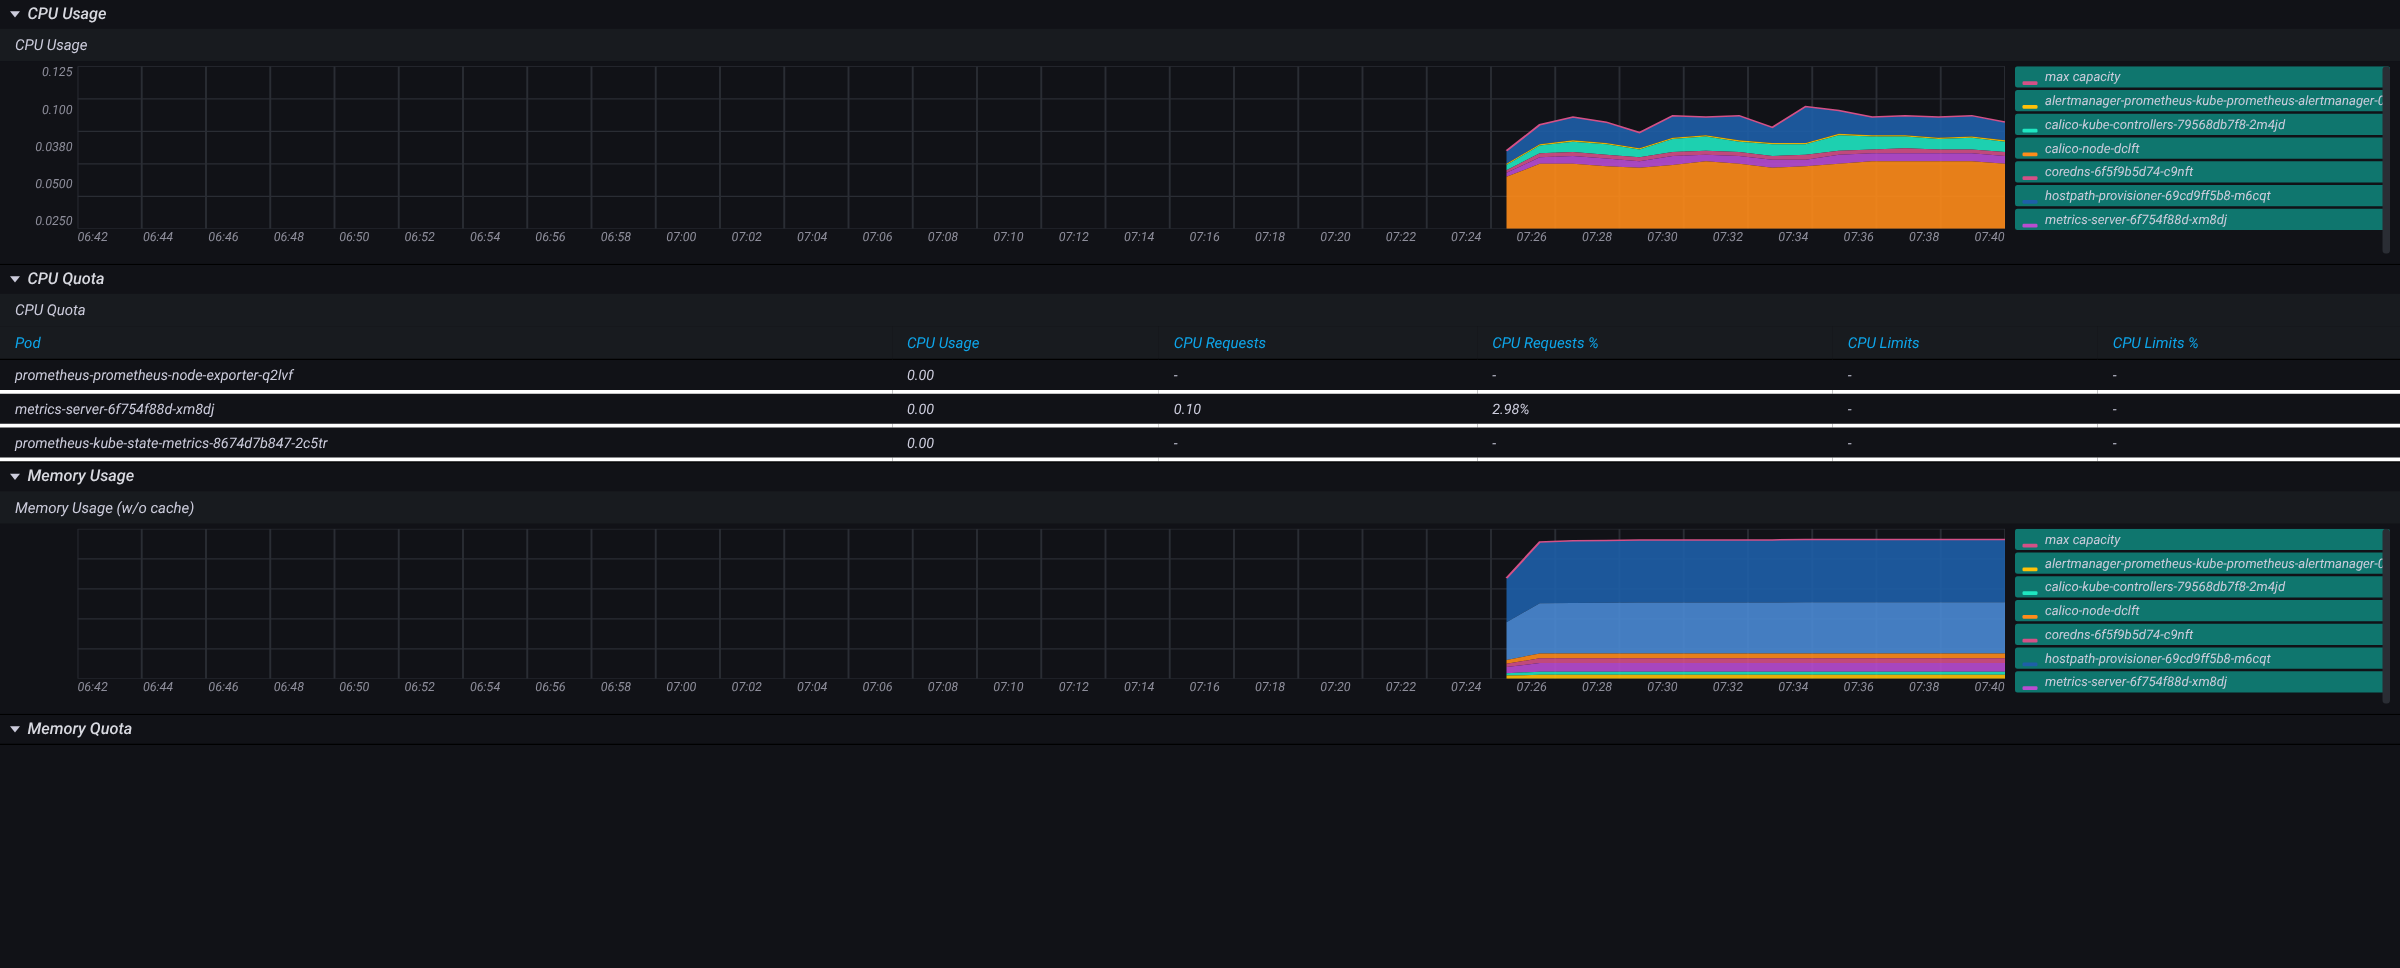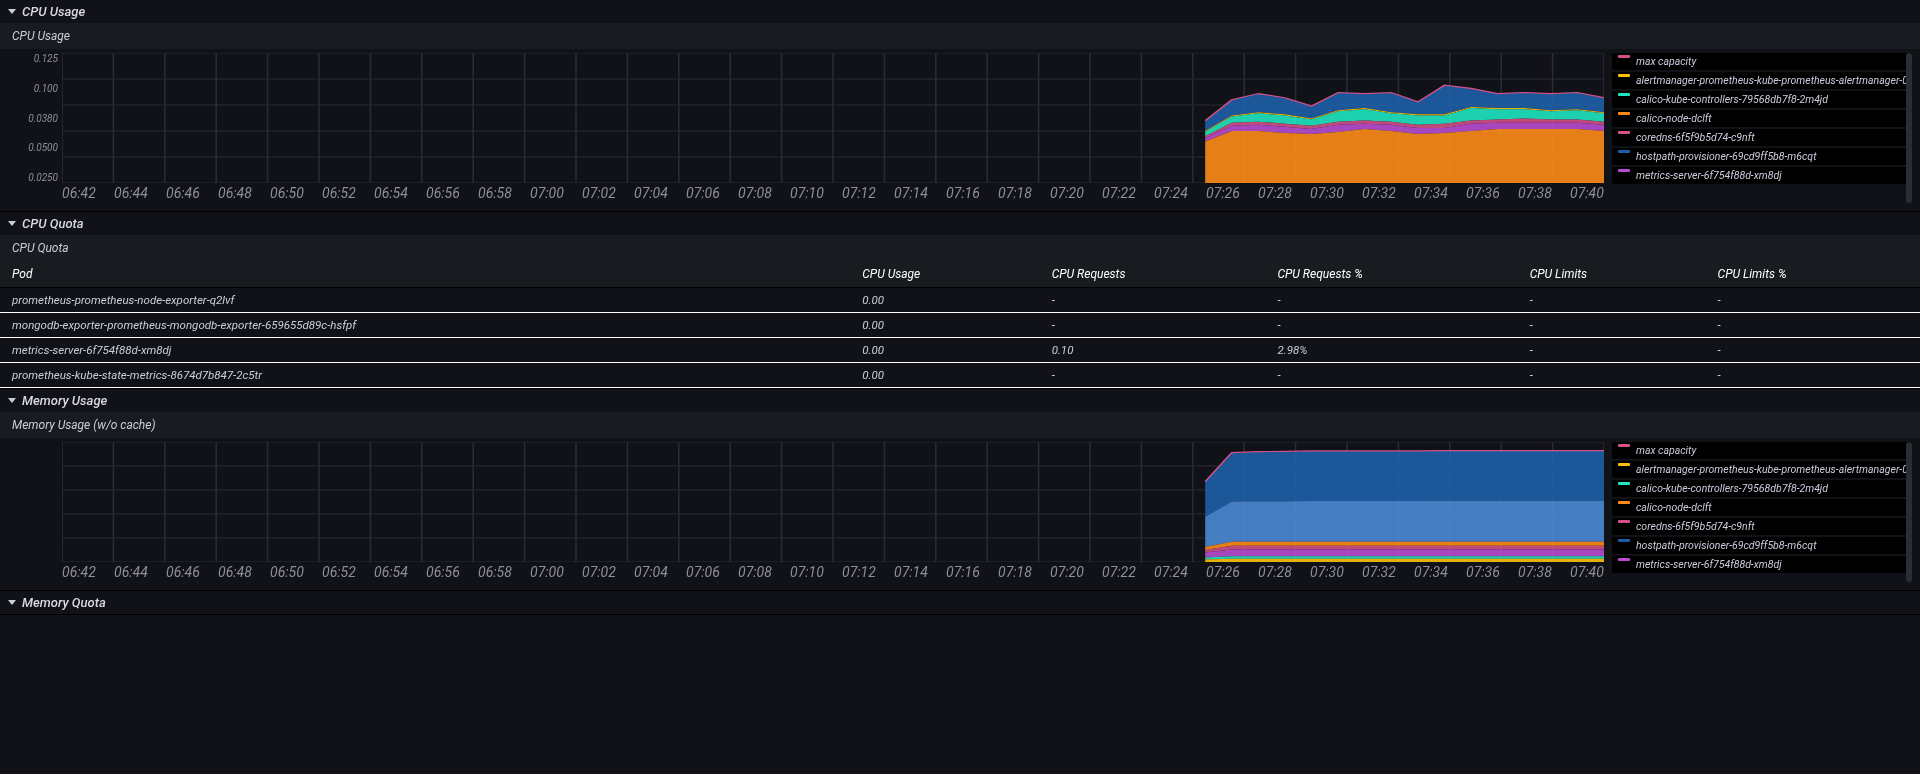--- a/index.html
+++ b/index.html
@@ -5,30 +5,30 @@
   html,body{margin:0;padding:0;background:#111217;color:#ccccdc;font-family:-apple-system,BlinkMacSystemFont,"Segoe UI",Roboto,Helvetica,Arial,sans-serif;font-size:12px;}
   .panel-section{border-bottom:1px solid #000;font-style:italic;}
   .section-header{display:flex;align-items:center;padding:4px 8px;font-weight:500;font-size:13px;color:#d8d9e0;cursor:pointer;}
   .chev{display:inline-block;width:0;height:0;border-left:4px solid transparent;border-right:4px solid transparent;border-top:5px solid #ccccdc;margin-right:6px;}
   .panel-title{padding:6px 12px;font-size:12px;color:#ccccdc;background:#181b1f;}
   .chart-wrap{display:flex;padding:4px 8px 8px 8px;background:#111217;}
   .chart-main{flex:1;position:relative;}
   .y-axis{position:absolute;left:0;top:0;bottom:20px;width:50px;display:flex;flex-direction:column;justify-content:space-between;align-items:flex-end;padding-right:4px;font-size:10px;color:#8e8e9b;}
   .plot-area{position:absolute;left:54px;right:0;top:0;bottom:20px;}
   .plot-area svg{width:100%;height:100%;display:block;}
-  .x-axis{position:absolute;left:54px;right:0;bottom:0;height:18px;display:flex;justify-content:space-between;font-size:14px;color:#8e8e9b;}
+  .x-axis{position:absolute;left:54px;right:0;bottom:0;height:18px;display:flex;justify-content:space-between;font-size:10px;color:#8e8e9b;}
   .x-tick{flex:0 0 auto;text-align:center;}
   .legend{width:300px;margin-left:8px;overflow:hidden;position:relative;}
   .legend-scroll{position:absolute;right:0;top:0;width:6px;height:100%;background:#2a2d34;border-radius:3px;}
-  .legend-item{display:flex;align-items:flex-start;background:#000000;margin-bottom:2px;padding:2px 6px;font-size:10.5px;border-radius:2px;white-space:nowrap;overflow:hidden;text-overflow:ellipsis;}
+  .legend-item{display:flex;align-items:flex-end;background:#0f766e;margin-bottom:2px;padding:2px 6px;font-size:10.5px;border-radius:2px;white-space:nowrap;overflow:hidden;text-overflow:ellipsis;}
   .swatch{display:inline-block;width:12px;height:3px;border-radius:1px;margin-right:6px;flex-shrink:0;}
   .table-panel{background:#111217;padding:0;}
   .tbl{width:100%;border-collapse:collapse;}
-  .tbl th{text-align:left;font-weight:400;color:#ffffff;padding:6px 12px;font-size:12px;background:#181b1f;border-bottom:1px solid #000;}
-  .tbl td{padding:5px 12px;font-size:11.5px;border-bottom:1px solid #ffffff;color:#ccccdc;}
+  .tbl th{text-align:left;font-weight:400;color:#0ea5e9;padding:6px 12px;font-size:12px;background:#181b1f;border-bottom:1px solid #000;}
+  .tbl td{padding:5px 12px;font-size:11.5px;border-bottom:3px solid #ffffff;color:#ccccdc;}
   .grid-line{stroke:#2a2d34;stroke-width:1;}
   .series-fill{fill-opacity:0.9;}
   .cpu-chart{height:150px;}
   .mem-chart{height:140px;}
 </style>
 </head>
 <body>
 
 <div class="panel-section">
   <div class="section-header">
@@ -174,28 +174,20 @@
             <th>CPU Usage</th>
             <th>CPU Requests</th>
             <th>CPU Requests %</th>
             <th>CPU Limits</th>
             <th>CPU Limits %</th>
           </tr>
         </thead>
       <tbody id="cpuq-body">
           <tr>
             <td>prometheus-prometheus-node-exporter-q2lvf</td>
-            <td>0.00</td>
-            <td>-</td>
-            <td>-</td>
-            <td>-</td>
-            <td>-</td>
-          </tr>
-          <tr>
-            <td>mongodb-exporter-prometheus-mongodb-exporter-659655d89c-hsfpf</td>
             <td>0.00</td>
             <td>-</td>
             <td>-</td>
             <td>-</td>
             <td>-</td>
           </tr>
           <tr>
             <td>metrics-server-6f754f88d-xm8dj</td>
             <td>0.00</td>
             <td>0.10</td>

